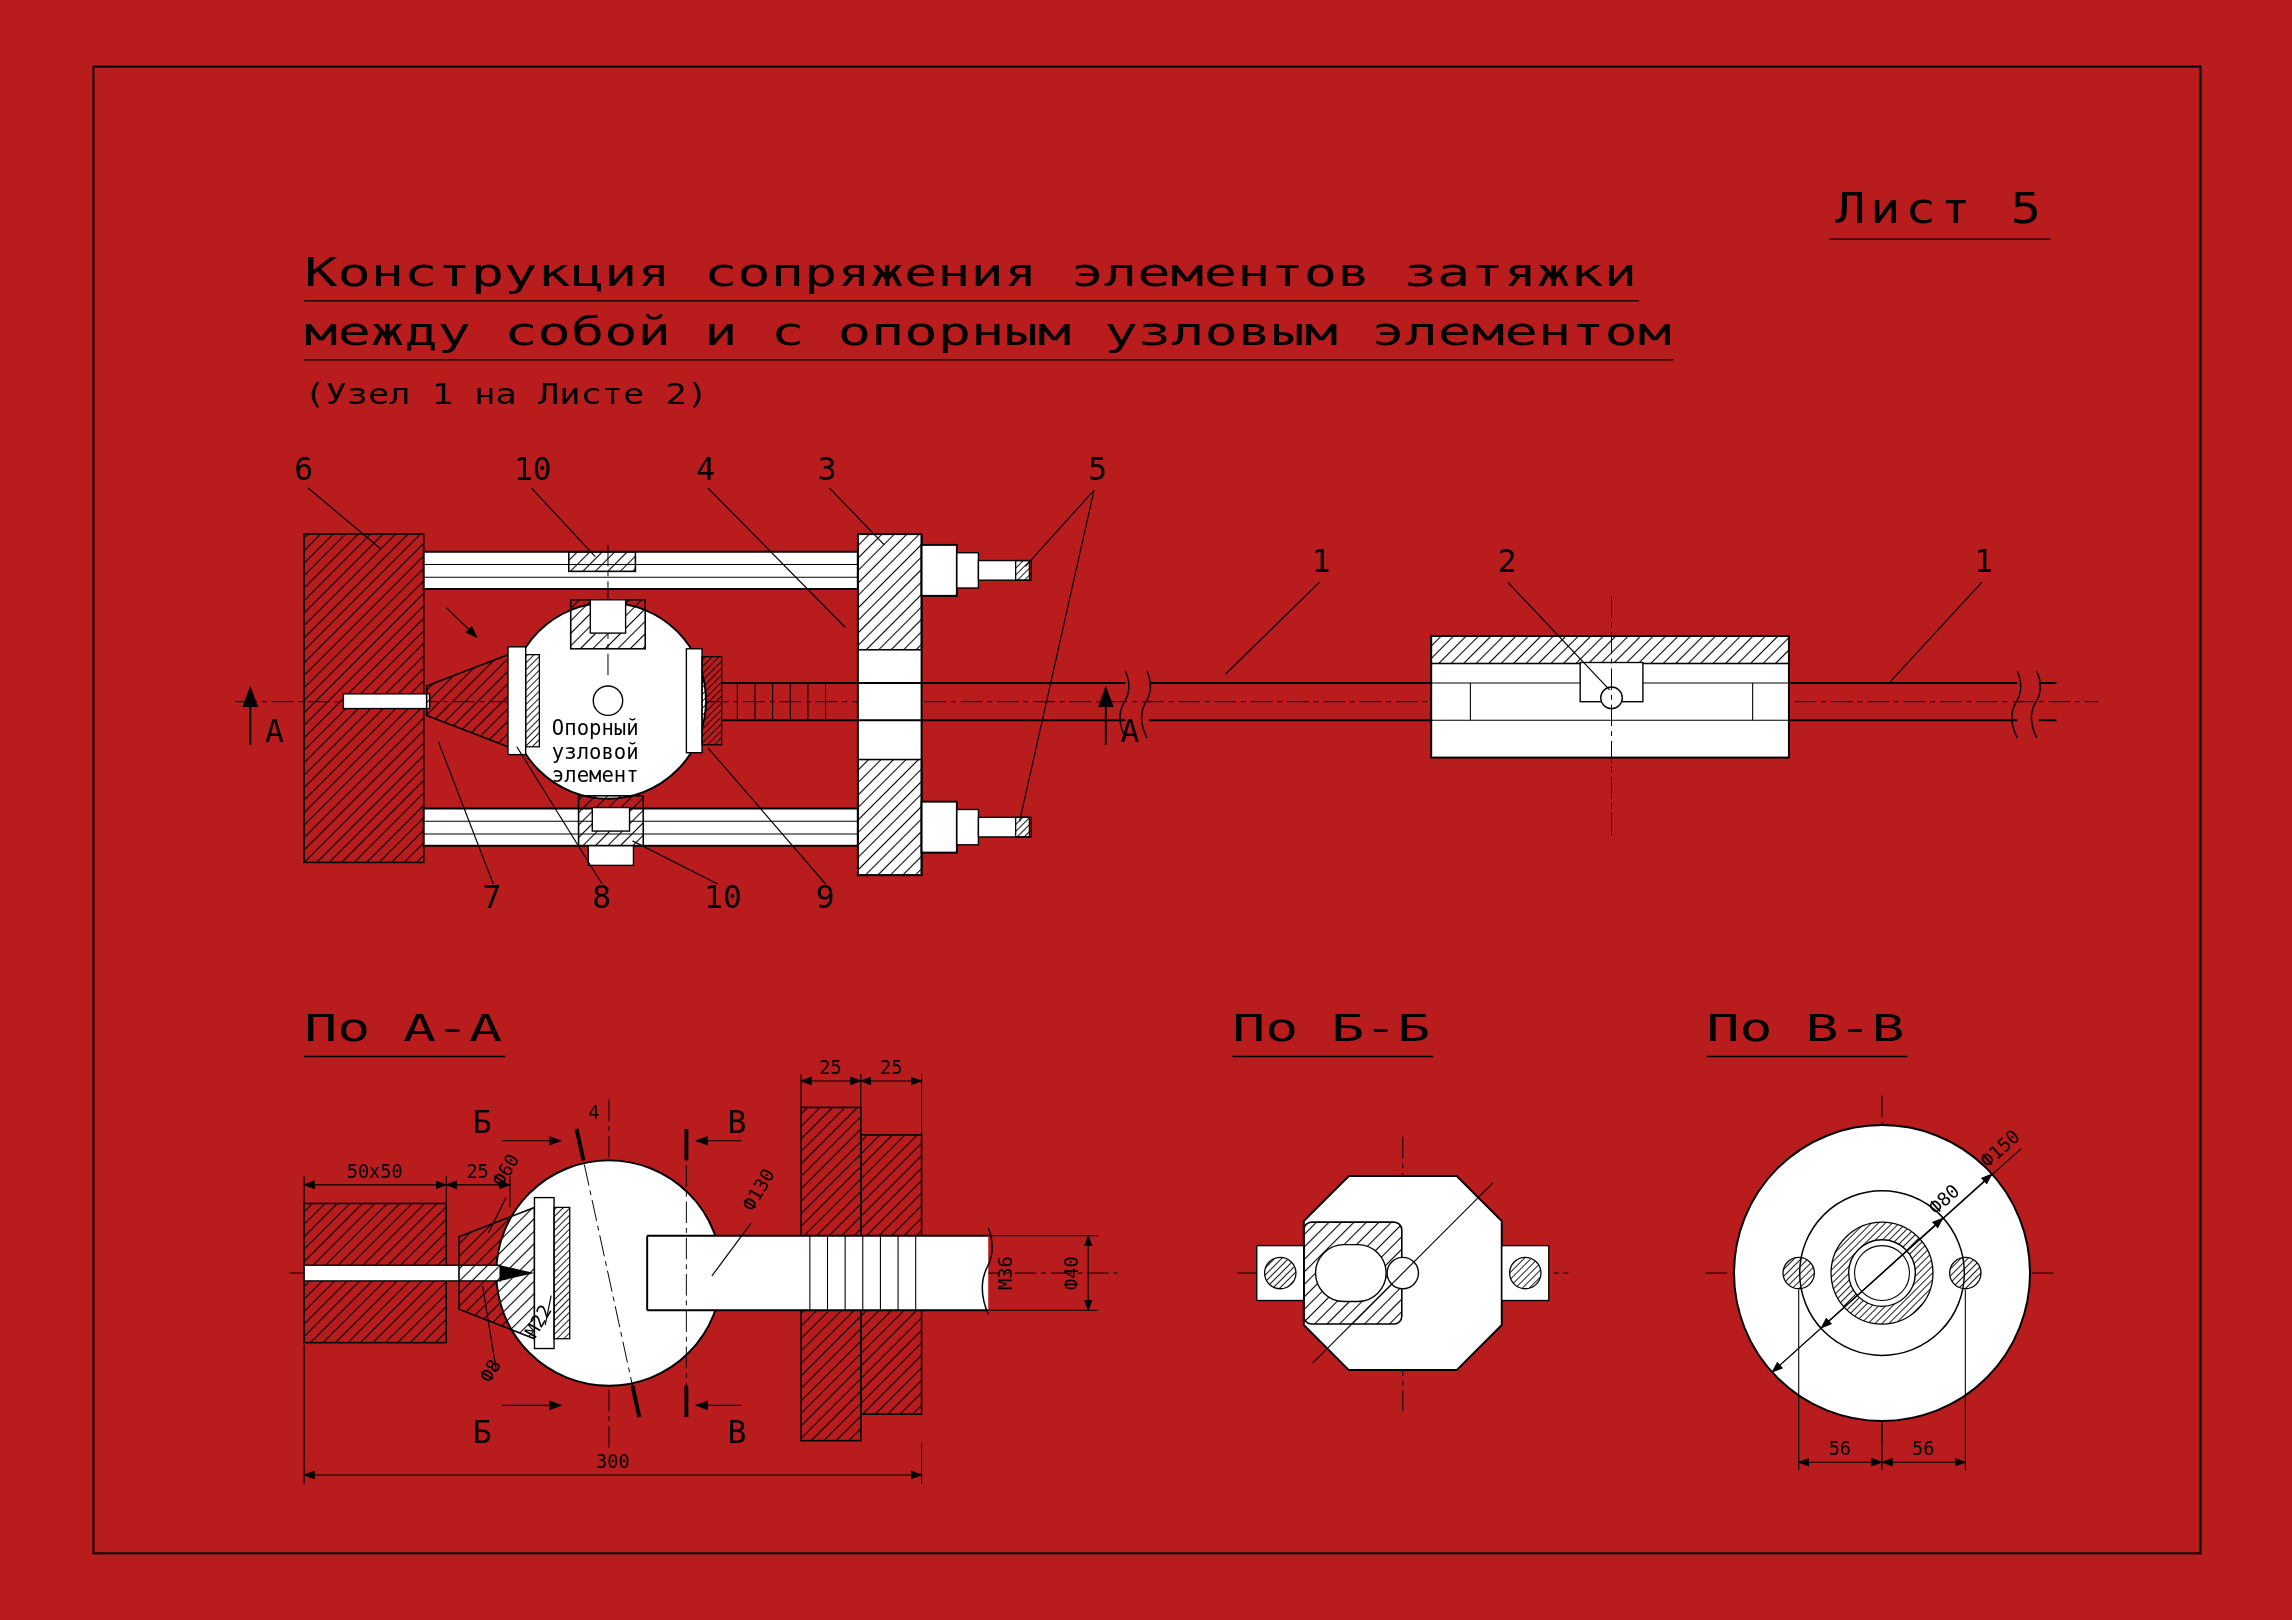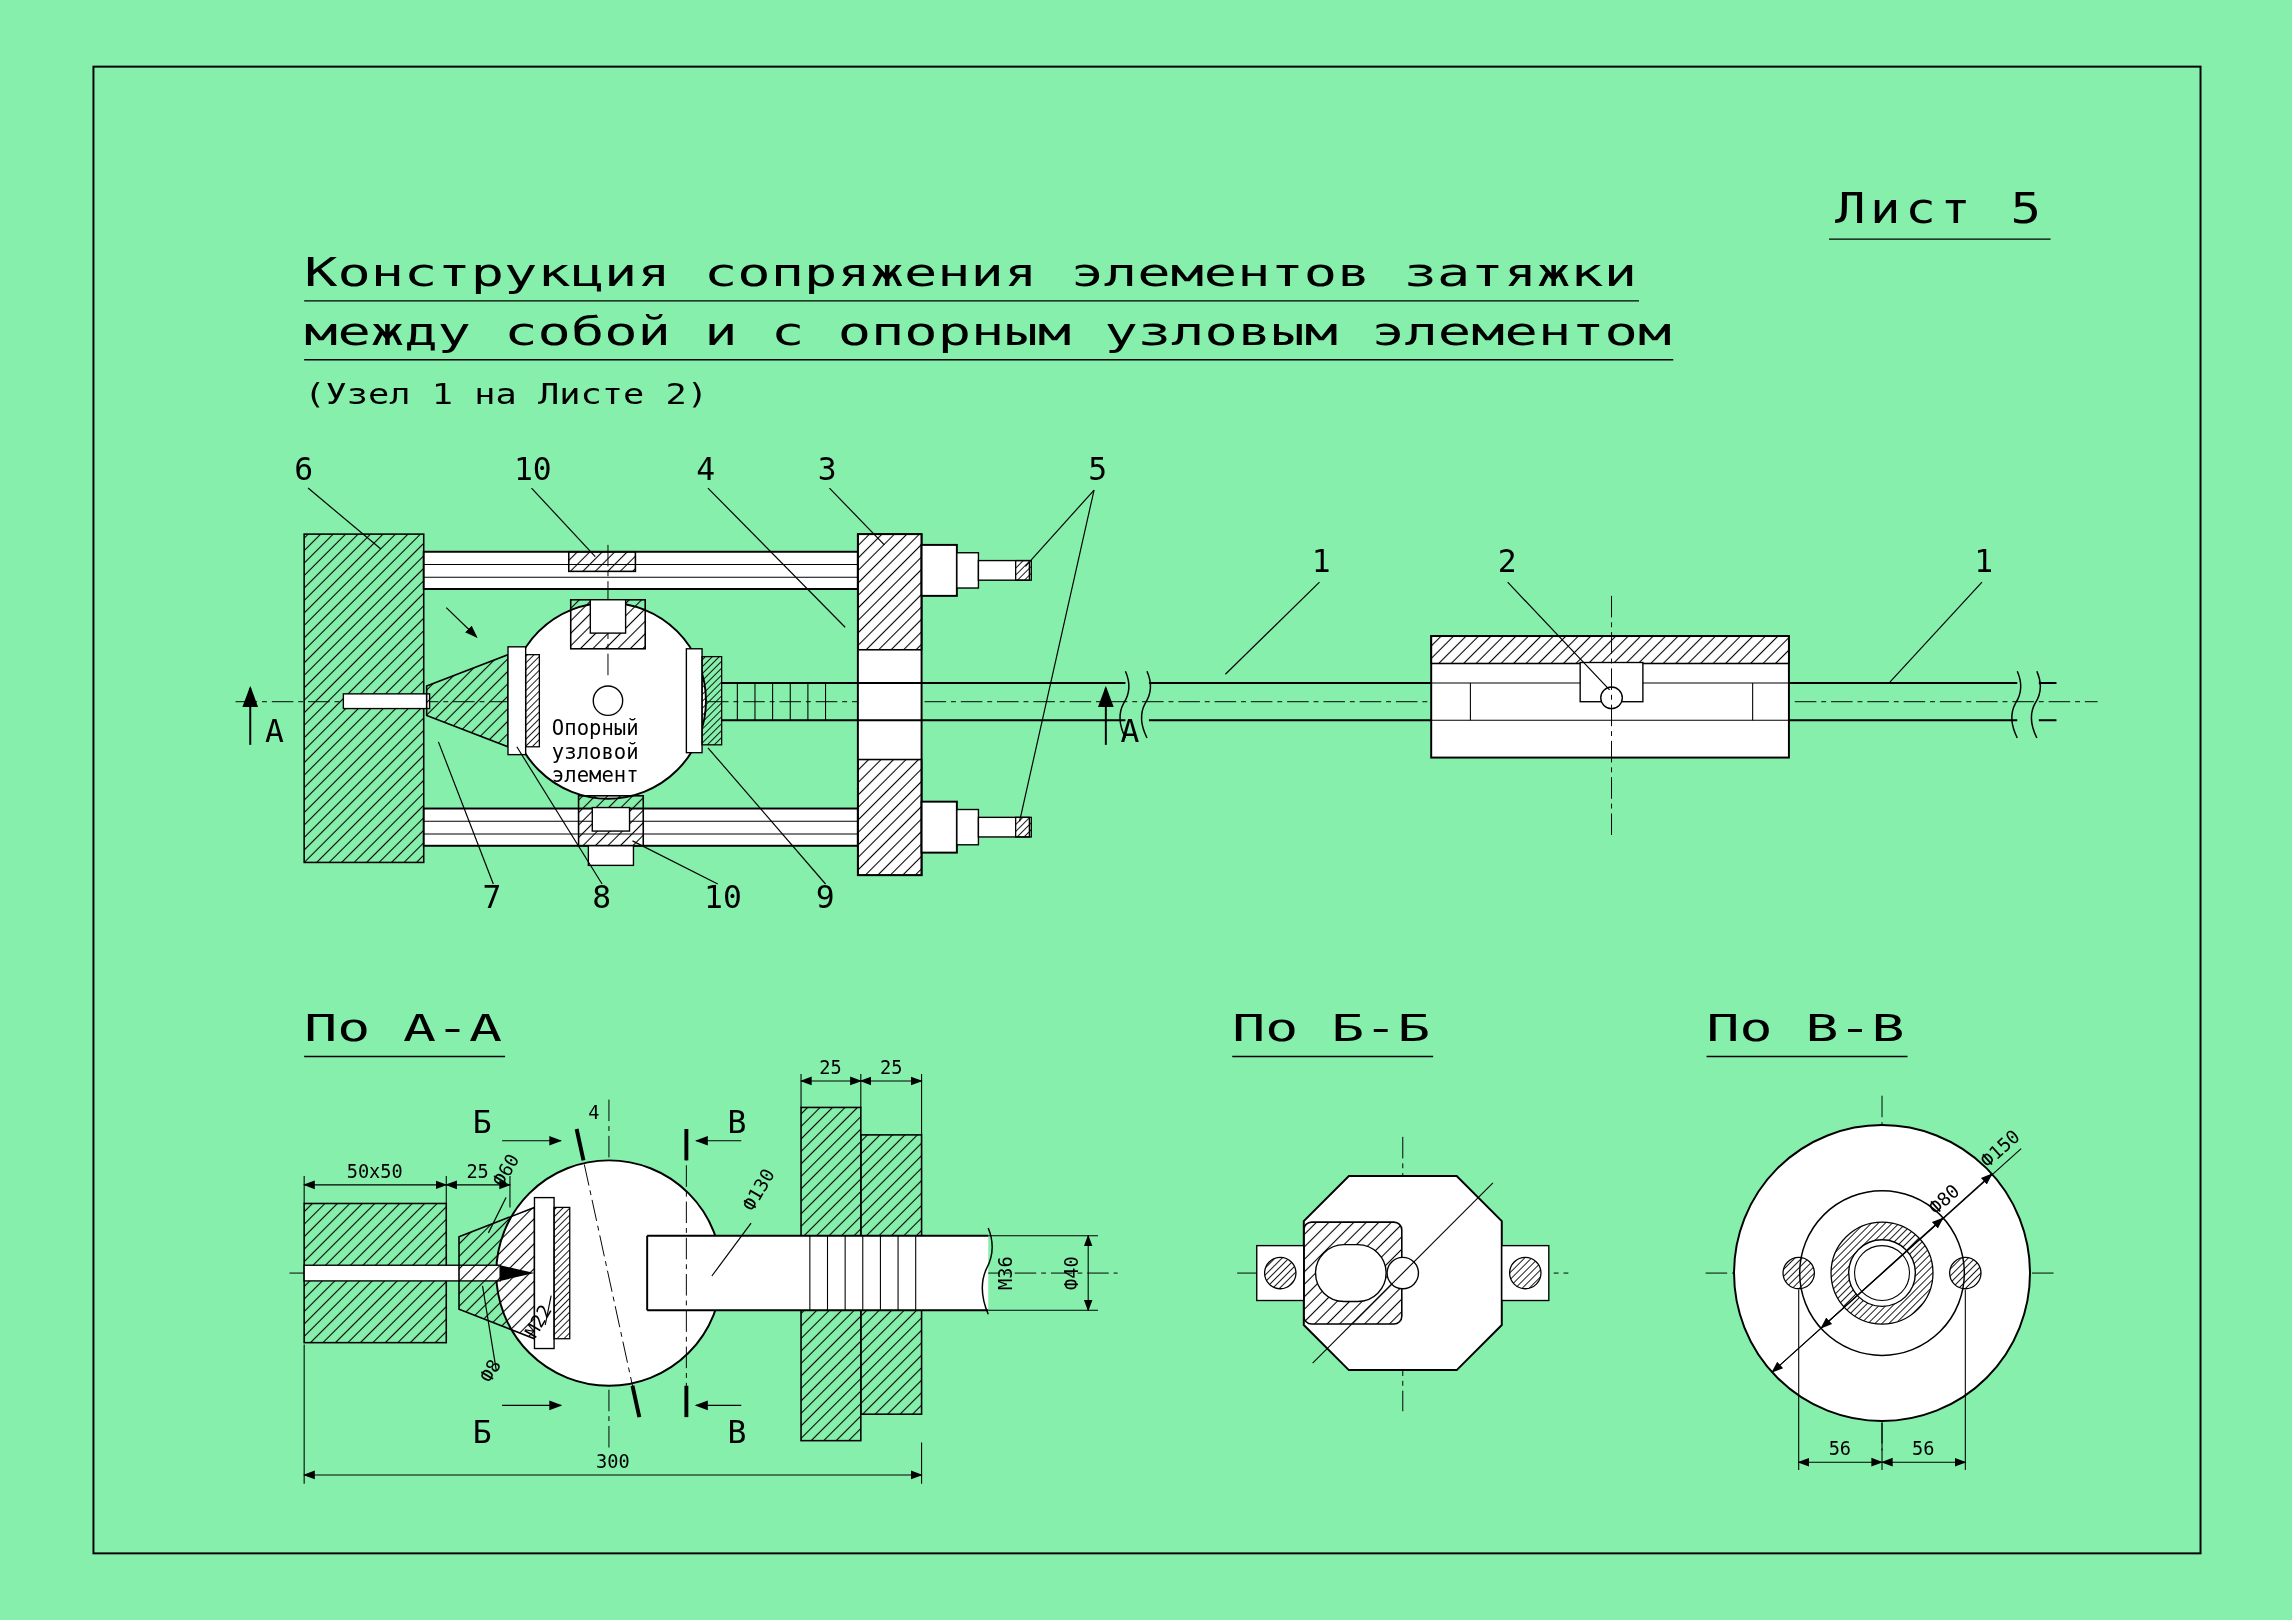--- a/index.html
+++ b/index.html
@@ -1,16 +1,16 @@
 <!DOCTYPE html>
 <html><head>
 <meta charset="utf-8">
 <style>
   html,body{margin:0;padding:0;background:#fff;}
-  .page{position:relative;width:2293px;height:1620px;background:#86efac;overflow:hidden;}
+  .page{position:relative;width:2293px;height:1620px;background:#b91c1c;overflow:hidden;}
   svg{position:absolute;left:0;top:0;}
   text{font-family:"DejaVu Sans Mono","Liberation Mono",monospace;fill:#000;}
   .t-sheet{font-size:44px;letter-spacing:4px;}
   .t-title{font-size:40px;}
   .t-note{font-size:29px;}
   .t-view{font-size:38px;}
   .t-callout{font-size:32px;}
   .t-marker{font-size:32px;}
   .t-dim{font-size:19px;}
   .t-label{font-size:21px;}

